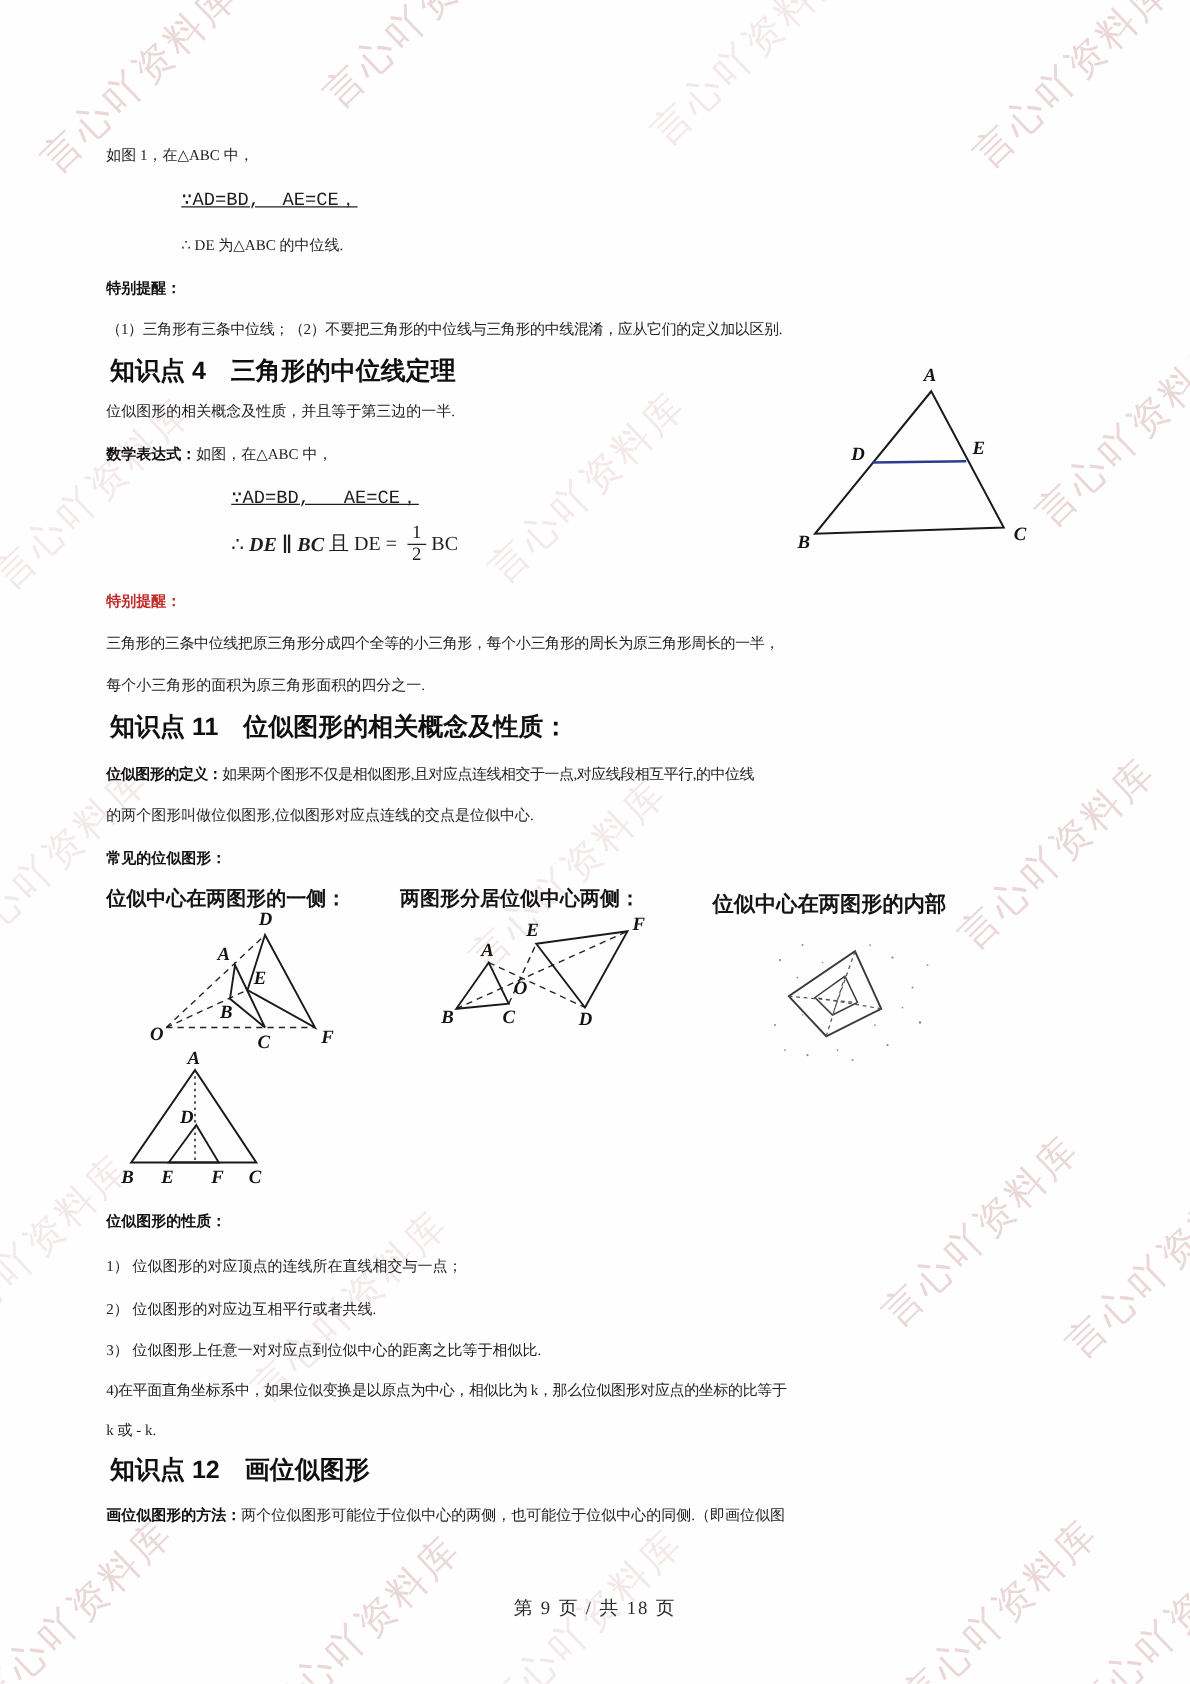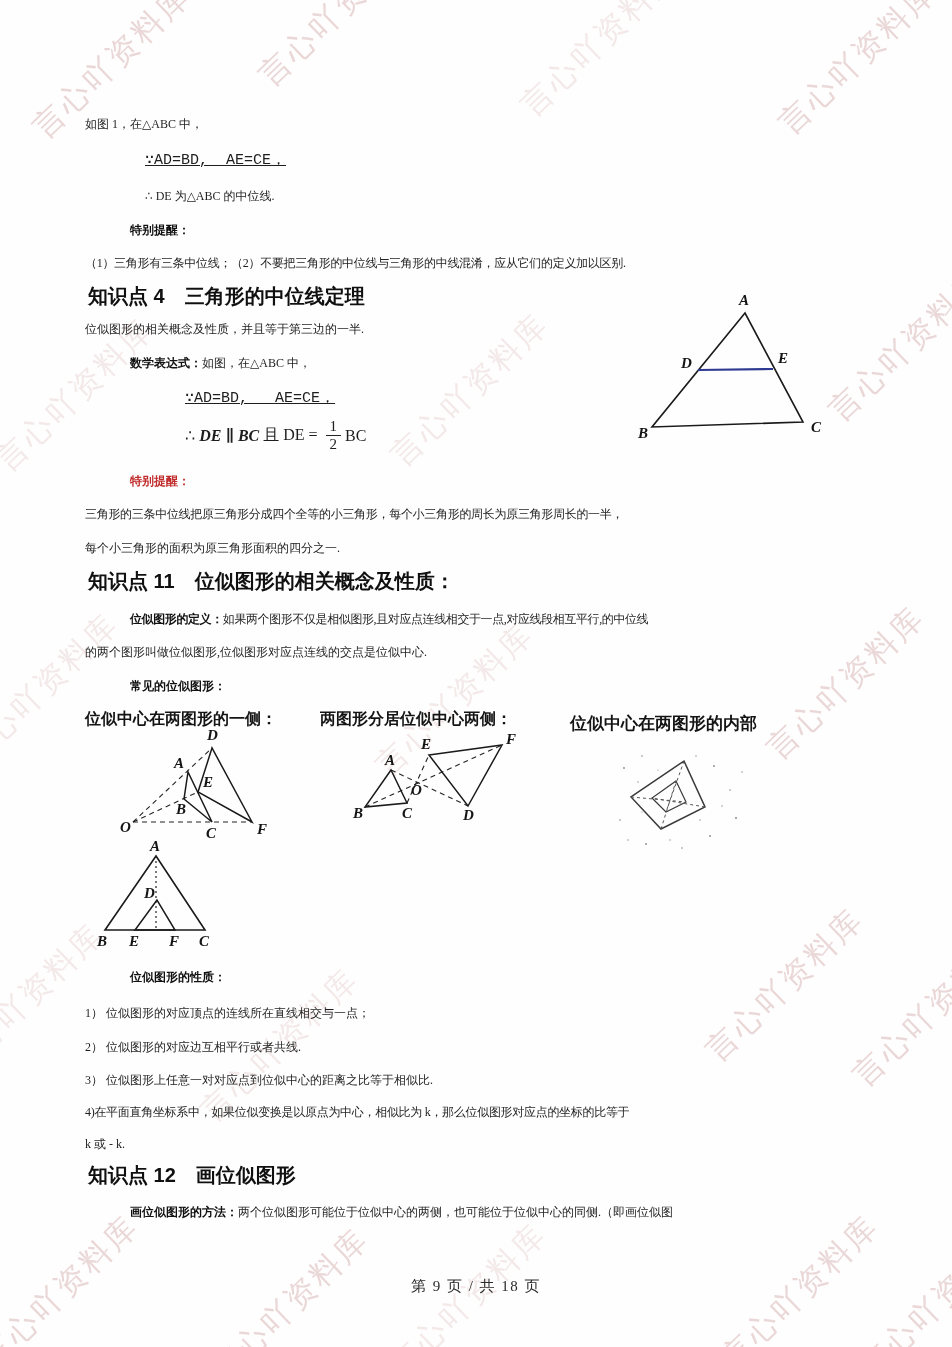--- a/index.html
+++ b/index.html
@@ -5,21 +5,21 @@
   html,body{margin:0;padding:0;background:#ffffff;}
   .page{position:relative;width:952px;height:1347px;background:#fffefe;overflow:hidden;
         font-family:"Liberation Serif","DejaVu Serif",serif;color:#1e1e1e;}
   
   .wm{position:absolute;font-family:"Liberation Sans","DejaVu Sans",sans-serif;
       font-size:31px;letter-spacing:3px;white-space:pre;color:rgba(202,158,158,.40);
       transform:translate(-50%,-50%) rotate(-44deg);pointer-events:none;user-select:none;}
   .wm.faint{color:rgba(202,158,158,.22);}
   
   .t{position:absolute;font-size:12px;line-height:22px;white-space:pre;color:#1e1e1e;}
-  .lbl{font-family:"Liberation Sans","DejaVu Sans",sans-serif;font-weight:bold;color:#111;margin-left:45px;}
+  .lbl{font-family:"Liberation Sans","DejaVu Sans",sans-serif;font-weight:bold;color:#111;}
   .h{position:absolute;font-family:"Liberation Sans","DejaVu Sans",sans-serif;
      font-weight:bold;font-size:20px;white-space:pre;color:#101010;}
   .red{color:var(--reminder-red,#c02c2c);}
   .math{font-family:"Liberation Mono","DejaVu Sans Mono",monospace;font-size:15px;text-decoration:underline;}
   .cap{position:absolute;font-family:"Liberation Sans","DejaVu Sans",sans-serif;
        font-weight:bold;font-size:16px;white-space:pre;color:#141414;}
   .cap3{font-size:17px;}
   .exprline{position:absolute;display:flex;align-items:center;font-size:16px;white-space:pre;}
   .ital{font-style:italic;font-weight:bold;}
   .frac{display:inline-flex;flex-direction:column;align-items:center;font-size:15px;

